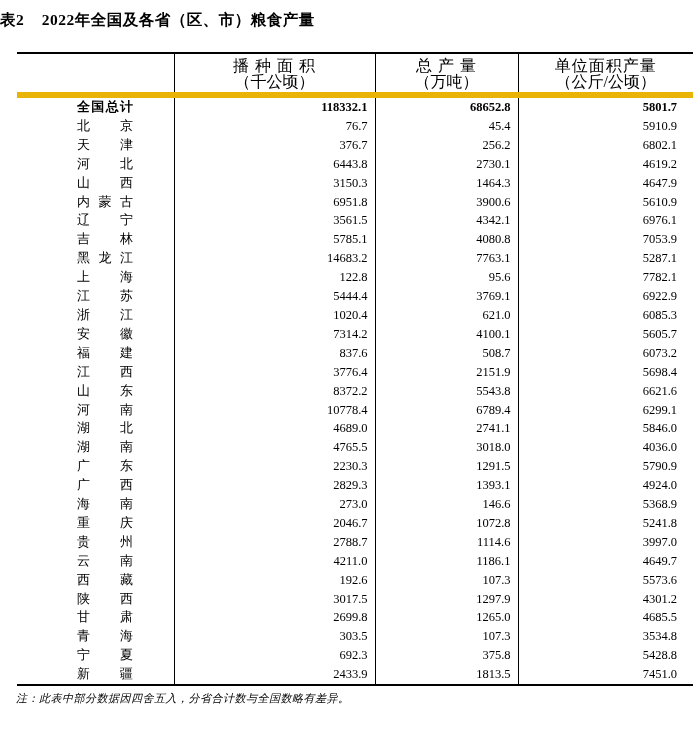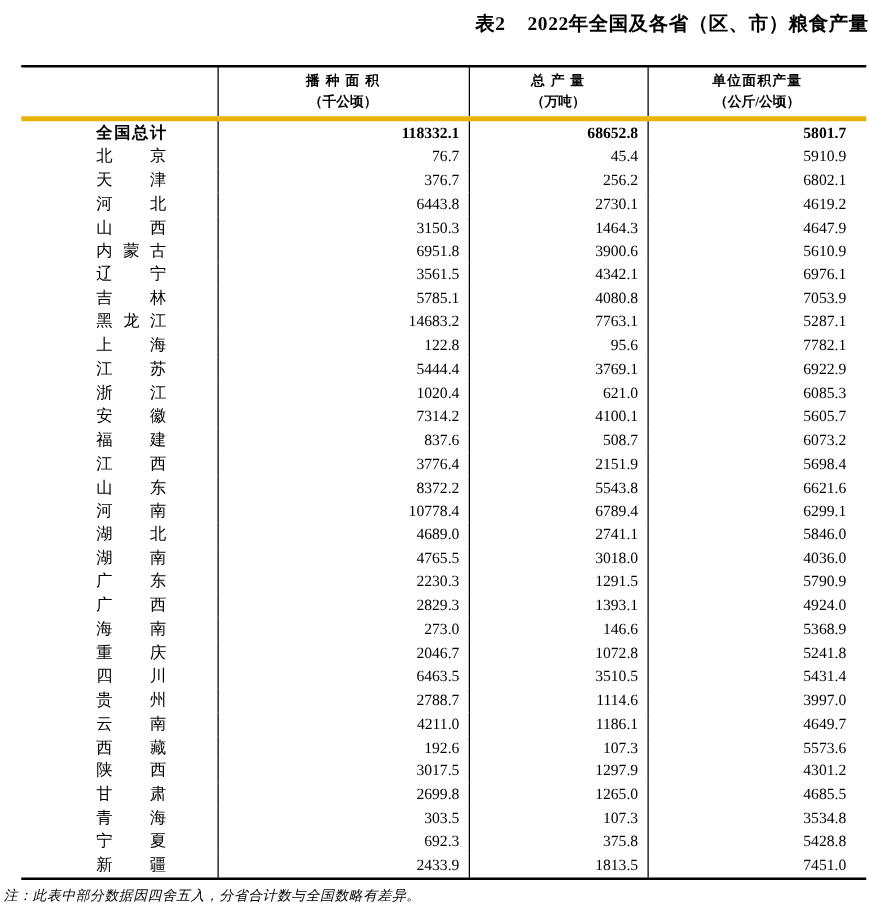--- a/index.html
+++ b/index.html
@@ -7,45 +7,45 @@
   body {
     width: 695px; height: 729px;
     font-family: "Liberation Serif", "DejaVu Serif", serif;
     color: #000;
     overflow: hidden;
   }
   .page { width: 695px; height: 729px; position: relative; }
 
   .doc-title {
     margin-top: 9px;
-    text-align: right;
+    text-align: left;
     font-size: 15.5px;
     font-weight: bold;
     letter-spacing: 0.5px;
     height: 22px;
     line-height: 22px;
     white-space: pre;
   }
 
   table.grain {
     margin-left: 17px;
     margin-top: 21px;
     width: 676px;
     border-collapse: collapse;
     table-layout: fixed;
     border-top: 2px solid #000;
     border-bottom: 2px solid #000;
   }
   thead th {
     height: 42px;
-    border-bottom: 4px solid #eab308;
-    font-weight: bold;
+    border-bottom: 6px solid #eab308;
+    font-weight: normal;
     vertical-align: middle;
     text-align: center;
-    font-size: 11px;
+    font-size: 16px;
   }
   .hline1 { line-height: 17px; letter-spacing: 1px; }
   .hline2 { line-height: 16px; }
   .bl { border-left: 1px solid #000; }
 
   tbody td {
     height: 18.9px;
     font-size: 12.5px;
     line-height: 18.9px;
     vertical-align: middle;
@@ -59,21 +59,21 @@
     text-align-last: justify;
     white-space: nowrap;
   }
   td.num { text-align: right; }
   td.c1 { padding-right: 7px; }
   td.c2 { padding-right: 7px; }
   td.c3 { padding-right: 16px; }
   tr.total td { font-weight: bold; margin-top: 32px; }
 
   .note {
-    margin-left: 3px;
+    margin-left: 16px;
     margin-top: 5px;
     font-size: 11px;
     font-style: italic;
     letter-spacing: 0.5px;
   }
 </style>
 </head>
 <body>
 
 <div class="page">
@@ -237,26 +237,20 @@
           <td class="num bl c2">146.6</td>
           <td class="num bl c3">5368.9</td>
         </tr>
         <tr>
           <td class="name-cell"><span class="name">重庆</span></td>
           <td class="num bl c1">2046.7</td>
           <td class="num bl c2">1072.8</td>
           <td class="num bl c3">5241.8</td>
         </tr>
         <tr>
-          <td class="name-cell"><span class="name">四川</span></td>
-          <td class="num bl c1">6463.5</td>
-          <td class="num bl c2">3510.5</td>
-          <td class="num bl c3">5431.4</td>
-        </tr>
-        <tr>
           <td class="name-cell"><span class="name">贵州</span></td>
           <td class="num bl c1">2788.7</td>
           <td class="num bl c2">1114.6</td>
           <td class="num bl c3">3997.0</td>
         </tr>
         <tr>
           <td class="name-cell"><span class="name">云南</span></td>
           <td class="num bl c1">4211.0</td>
           <td class="num bl c2">1186.1</td>
           <td class="num bl c3">4649.7</td>

